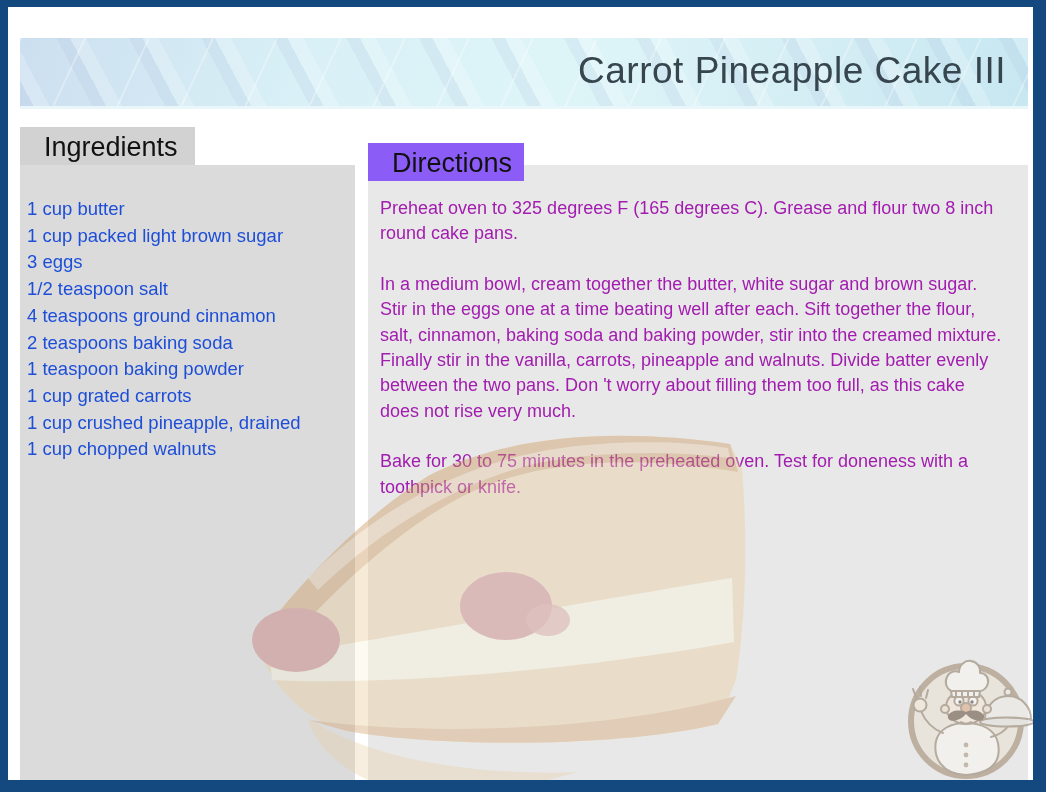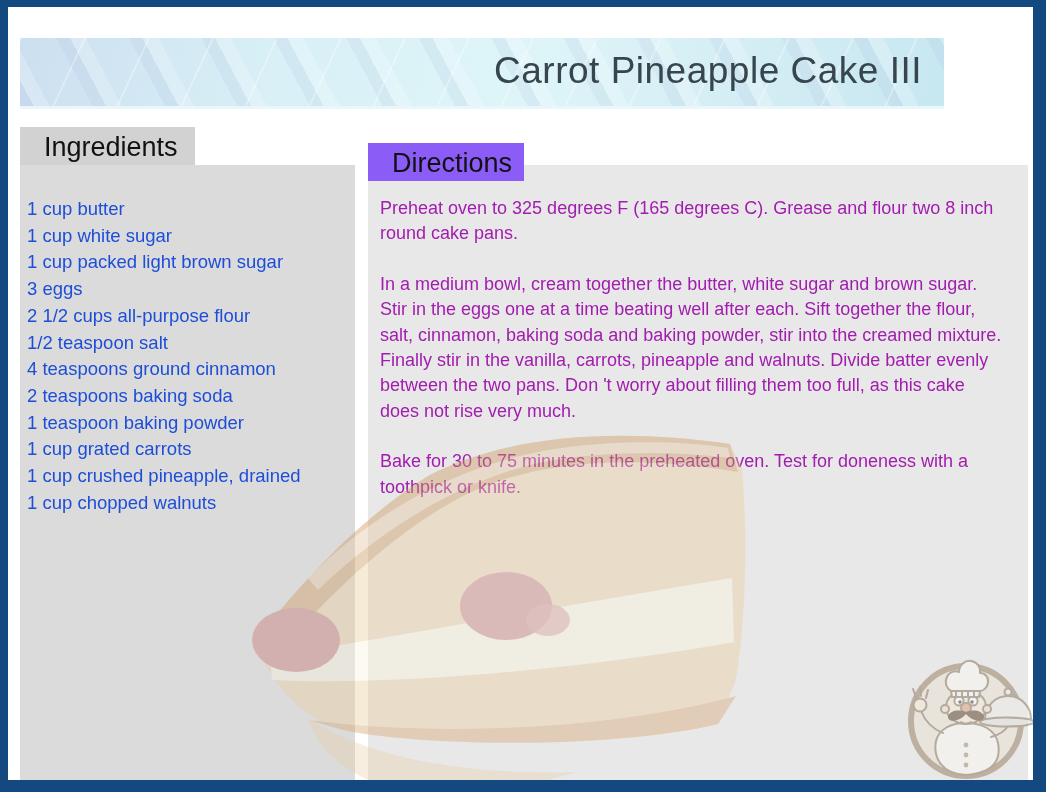--- a/index.html
+++ b/index.html
@@ -15,21 +15,21 @@
     border-style:solid;
     border-color:#14497f;
     border-top-width:7px;border-left-width:8px;
     border-right-width:13px;border-bottom-width:12px;
     box-sizing:border-box;
     pointer-events:none;
     z-index:20;
   }
   
   .header-band{
-    position:absolute;left:20px;top:38px;width:924px;height:68px;
+    position:absolute;left:20px;top:38px;width:1008px;height:68px;
     background:
       repeating-linear-gradient(115deg, rgba(255,255,255,0.30) 0 2px, rgba(255,255,255,0) 2px 58px),
       repeating-linear-gradient(62deg, rgba(163,178,216,0.14) 0 12px, rgba(255,255,255,0.22) 12px 26px, rgba(255,255,255,0) 26px 64px),
       linear-gradient(103deg, #ccdff0 0%, #d8f0f6 28%, #def5f8 55%, #d3edf4 80%, #c7e7f1 100%);
     border-bottom:3px solid #e9f7fa;
   }
   .header-title{
     position:absolute;right:22px;top:0;height:68px;line-height:66px;
     font-size:37px;color:#36454e;letter-spacing:0.5px;
     white-space:nowrap;
@@ -79,24 +79,22 @@
 <div class="header-band">
   <div class="header-title">Carrot Pineapple Cake III</div>
 </div>
 
 <div class="heading-box ingredients">Ingredients</div>
 <div class="heading-box directions">Directions</div>
 
 <div class="panel ingredients">
   <ul class="ingredient-list">
     <li>1 cup butter</li>
-    <li>1 cup white sugar</li>
     <li>1 cup packed light brown sugar</li>
     <li>3 eggs</li>
-    <li>2 1/2 cups all-purpose flour</li>
     <li>1/2 teaspoon salt</li>
     <li>4 teaspoons ground cinnamon</li>
     <li>2 teaspoons baking soda</li>
     <li>1 teaspoon baking powder</li>
     <li>1 cup grated carrots</li>
     <li>1 cup crushed pineapple, drained</li>
     <li>1 cup chopped walnuts</li>
   </ul>
 </div>
 

